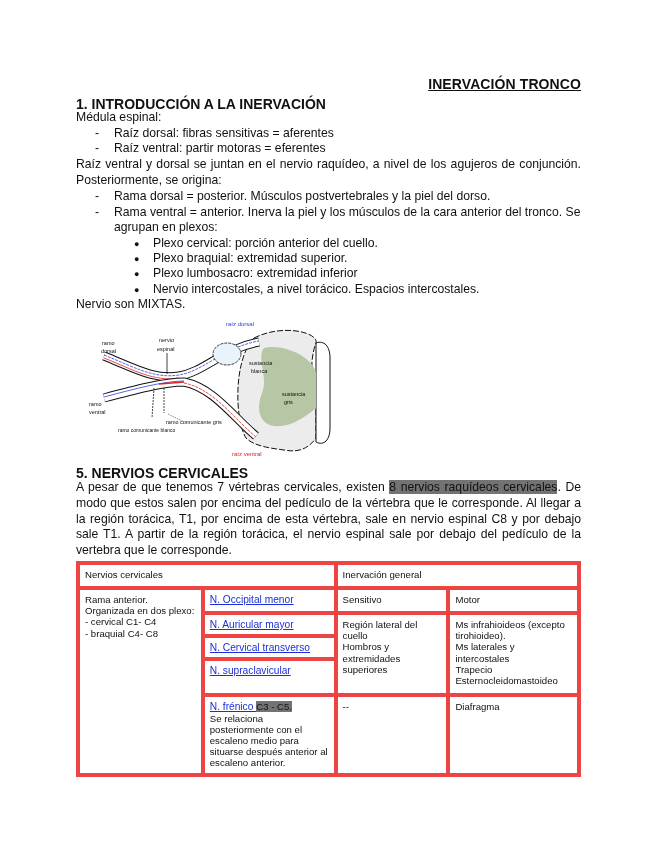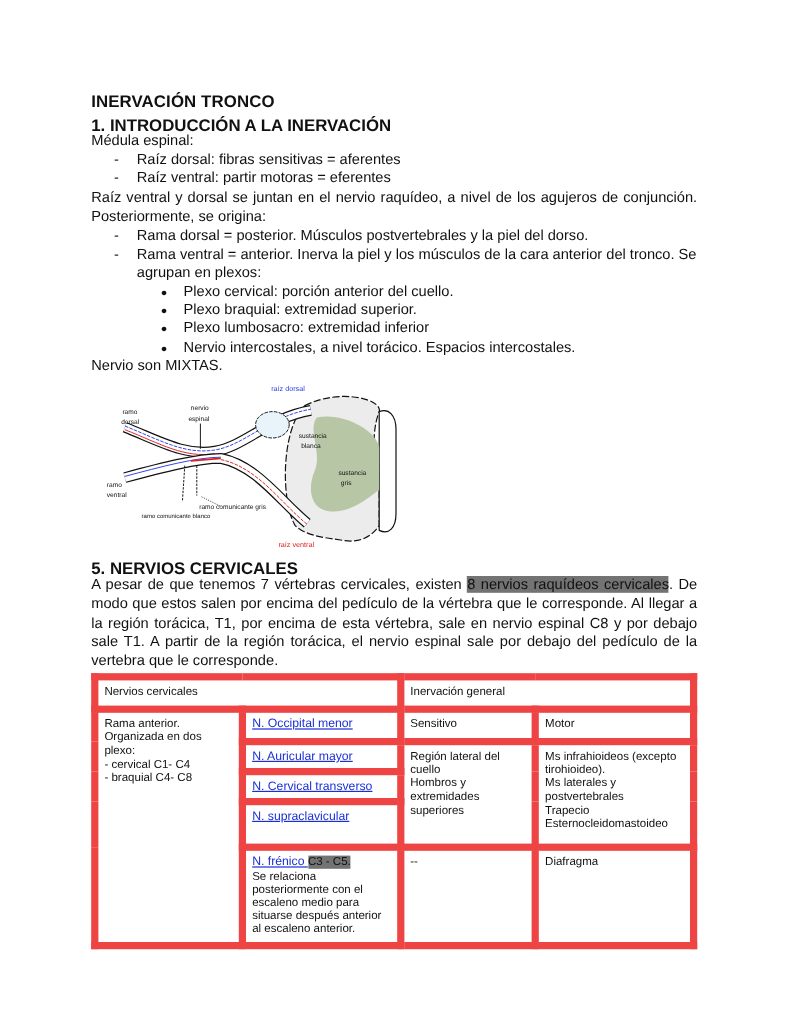--- a/index.html
+++ b/index.html
@@ -2,38 +2,38 @@
 <html><head>
 <meta charset="utf-8">
 <style>
   html, body { margin: 0; padding: 0; background: #ffffff; }
   body {
     width: 655px; height: 848px; position: relative; overflow: hidden;
     font-family: "Liberation Sans", sans-serif; color: #111; font-size: 12.2px;
   }
   .page { position: absolute; left: 76px; top: 0; width: 505px; }
   .title {
-    position: absolute; left: 0; width: 505px; top: 76px; text-align: left;
-    font-weight: bold; font-size: 14px; letter-spacing: 0.1px;
+    position: absolute; left: 0; width: 505px; top: 76px; text-align: right;
+    font-weight: bold; font-size: 14px; text-decoration: underline; letter-spacing: 0.1px;
   }
   .h1 { position: absolute; left: 0; font-weight: bold; font-size: 14px; }
   .line { position: absolute; left: 0; white-space: nowrap; line-height: 15px; }
   .dash { position: absolute; left: 19px; }
   .dash-text { position: absolute; left: 38px; white-space: nowrap; }
   .bullet { position: absolute; left: 58px; font-size: 9px; top: 1px; }
   .bullet-text { position: absolute; left: 77px; white-space: nowrap; }
   .para { position: absolute; left: 0; width: 505px; line-height: 15.8px; text-align: justify; text-align-last: left; }
   .hl { background: #737373; }
   .figure { position: absolute; left: 8px; top: 318px; width: 256px; height: 140px; }
 
   table.nerves {
     position: absolute; left: 0; top: 561px; width: 505px; border-collapse: collapse;
     font-size: 9.6px; line-height: 11.2px;
   }
-  table.nerves td { border: 6px solid #ef4444; vertical-align: top; padding: 4px 5px; }
+  table.nerves td { border: 4px solid #ef4444; vertical-align: top; padding: 4px 5px; }
   .blue { color: #1a2fd6; font-size: 10.2px; text-decoration: underline; }
   .cell-head { height: 13px; }
   .w1 { width: 117px; } .w2 { width: 124px; } .w3 { width: 103px; } .w4 { width: 118px; margin-top: 40px; }
 </style>
 </head>
 <body>
 
 <div class="page">
 
   <div class="title">INERVACIÓN TRONCO</div>
@@ -152,21 +152,21 @@
       <td rowspan="3">
         <div>Región lateral del cuello</div>
         <div>Hombros  y</div>
         <div>extremidades</div>
         <div>superiores</div>
       </td>
       <td rowspan="3">
         <div>Ms infrahioideos (excepto</div>
         <div>tirohioideo).</div>
         <div>Ms laterales y</div>
-        <div>postvertebrales</div>
+        <div>intercostales</div>
         <div>Trapecio</div>
         <div>Esternocleidomastoideo</div>
       </td>
     </tr>
     <tr>
       <td class="blue">N. Cervical transverso</td>
     </tr>
     <tr>
       <td class="blue" style="height:24px">N. supraclavicular</td>
     </tr>

